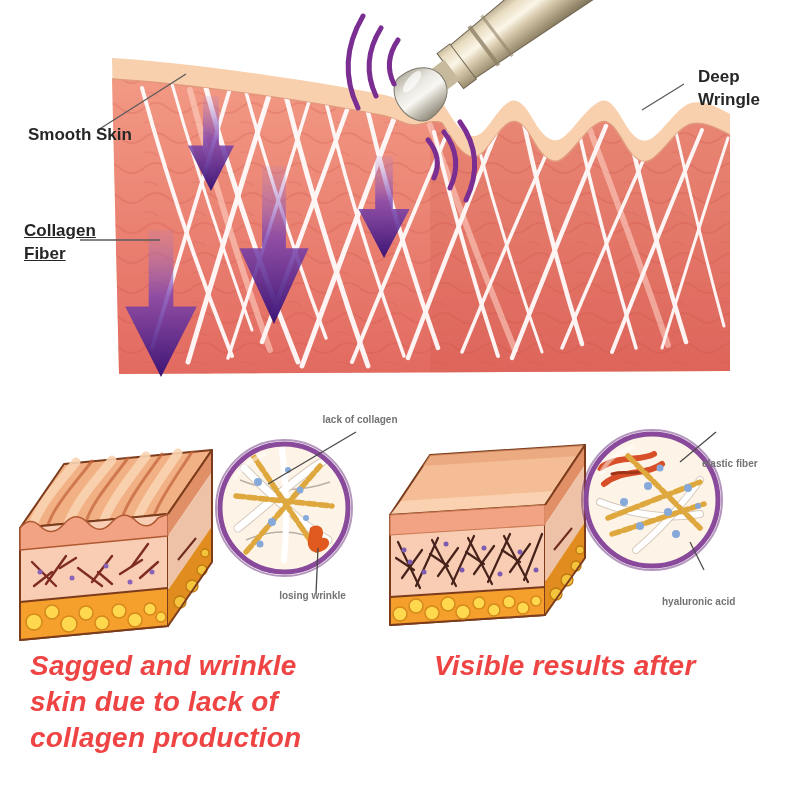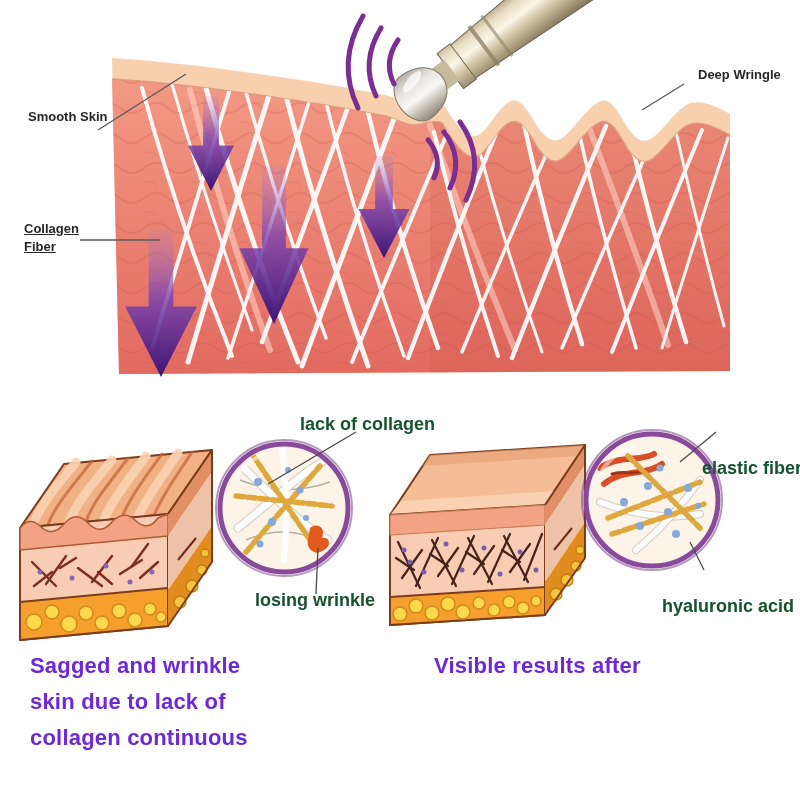--- a/index.html
+++ b/index.html
@@ -1,23 +1,23 @@
 <!DOCTYPE html>
 <html><head>
 <meta charset="utf-8">
 <style>
   html,body{margin:0;padding:0;background:#fff;}
   .stage{position:relative;width:800px;height:800px;background:#ffffff;overflow:hidden;
          font-family:"Liberation Sans", sans-serif;}
   svg{position:absolute;left:0;display:block;}
   #top-illustration{top:0;}
   #bottom-illustration{top:410px;}
-  .tag{position:absolute;font-size:13px;font-weight:bold;color:#262626;line-height:1.35;padding-left:12px;}
-  .callout{position:absolute;font-size:18px;font-weight:600;color:#14532d;white-space:nowrap;}
-  .caption{position:absolute;font-size:22px;font-weight:600;color:#6d28d9;letter-spacing:.2px;}
+  .tag{position:absolute;font-size:17px;font-weight:bold;color:#262626;line-height:1.35;padding-left:12px;}
+  .callout{position:absolute;font-size:10px;font-weight:600;color:#737373;white-space:nowrap;}
+  .caption{position:absolute;font-size:28px;font-weight:600;color:#ef4444;letter-spacing:.2px;font-style:italic;}
   .caption div{line-height:36px;}
 </style>
 </head>
 <body>
 
 <div class="stage">
 
   <svg id="top-illustration" width="800" height="430" viewBox="0 0 800 430">
     <defs>
       <linearGradient id="dermGrad" x1="0" y1="0" x2="0" y2="1">
@@ -124,21 +124,21 @@
       <path d="M460,122 Q486,158 466,200"></path>
     </g>
 
     <g stroke="#5a5a5a" stroke-width="1.3">
       <line x1="98" y1="130" x2="186" y2="74"></line>
       <line x1="80" y1="240" x2="160" y2="240"></line>
       <line x1="684" y1="84" x2="642" y2="110"></line>
     </g>
   </svg>
 
-  <div class="tag" style="left:16px;top:108px;text-align:right;">Smooth Skin</div>
+  <div class="tag" style="left:16px;top:124px;text-align:right;">Smooth Skin</div>
   <div class="tag" style="left:12px;top:220px;width:64px;text-decoration:underline;">Collagen Fiber</div>
   <div class="tag" style="left:686px;top:66px;">Deep Wringle</div>
 
   <svg id="bottom-illustration" width="800" height="390" viewBox="0 0 800 390">
     <defs>
       <clipPath id="circL">
           <circle cx="284" cy="98" r="61"></circle>
         </clipPath>
       <clipPath id="circR">
           <circle cx="652" cy="90" r="63"></circle>
@@ -339,19 +339,19 @@
   </svg>
 
   <div class="callout" style="left:300px;top:414px;width:120px;text-align:center;">lack of collagen</div>
   <div class="callout" style="left:255px;top:590px;width:115px;text-align:center;">losing wrinkle</div>
   <div class="callout" style="left:702px;top:414px;margin-top:44px;">elastic fiber</div>
   <div class="callout" style="left:662px;top:596px;">hyaluronic acid</div>
 
   <div class="caption" style="left:30px;top:648px;width:330px;">
     <div>Sagged and wrinkle</div>
     <div>skin due to lack of</div>
-    <div>collagen continuous</div>
+    <div>collagen production</div>
   </div>
   <div class="caption" style="left:388px;top:648px;width:330px;margin-left:46px;">
     <div>Visible results after</div>
   </div>
 
 </div>
 
 </body></html>

